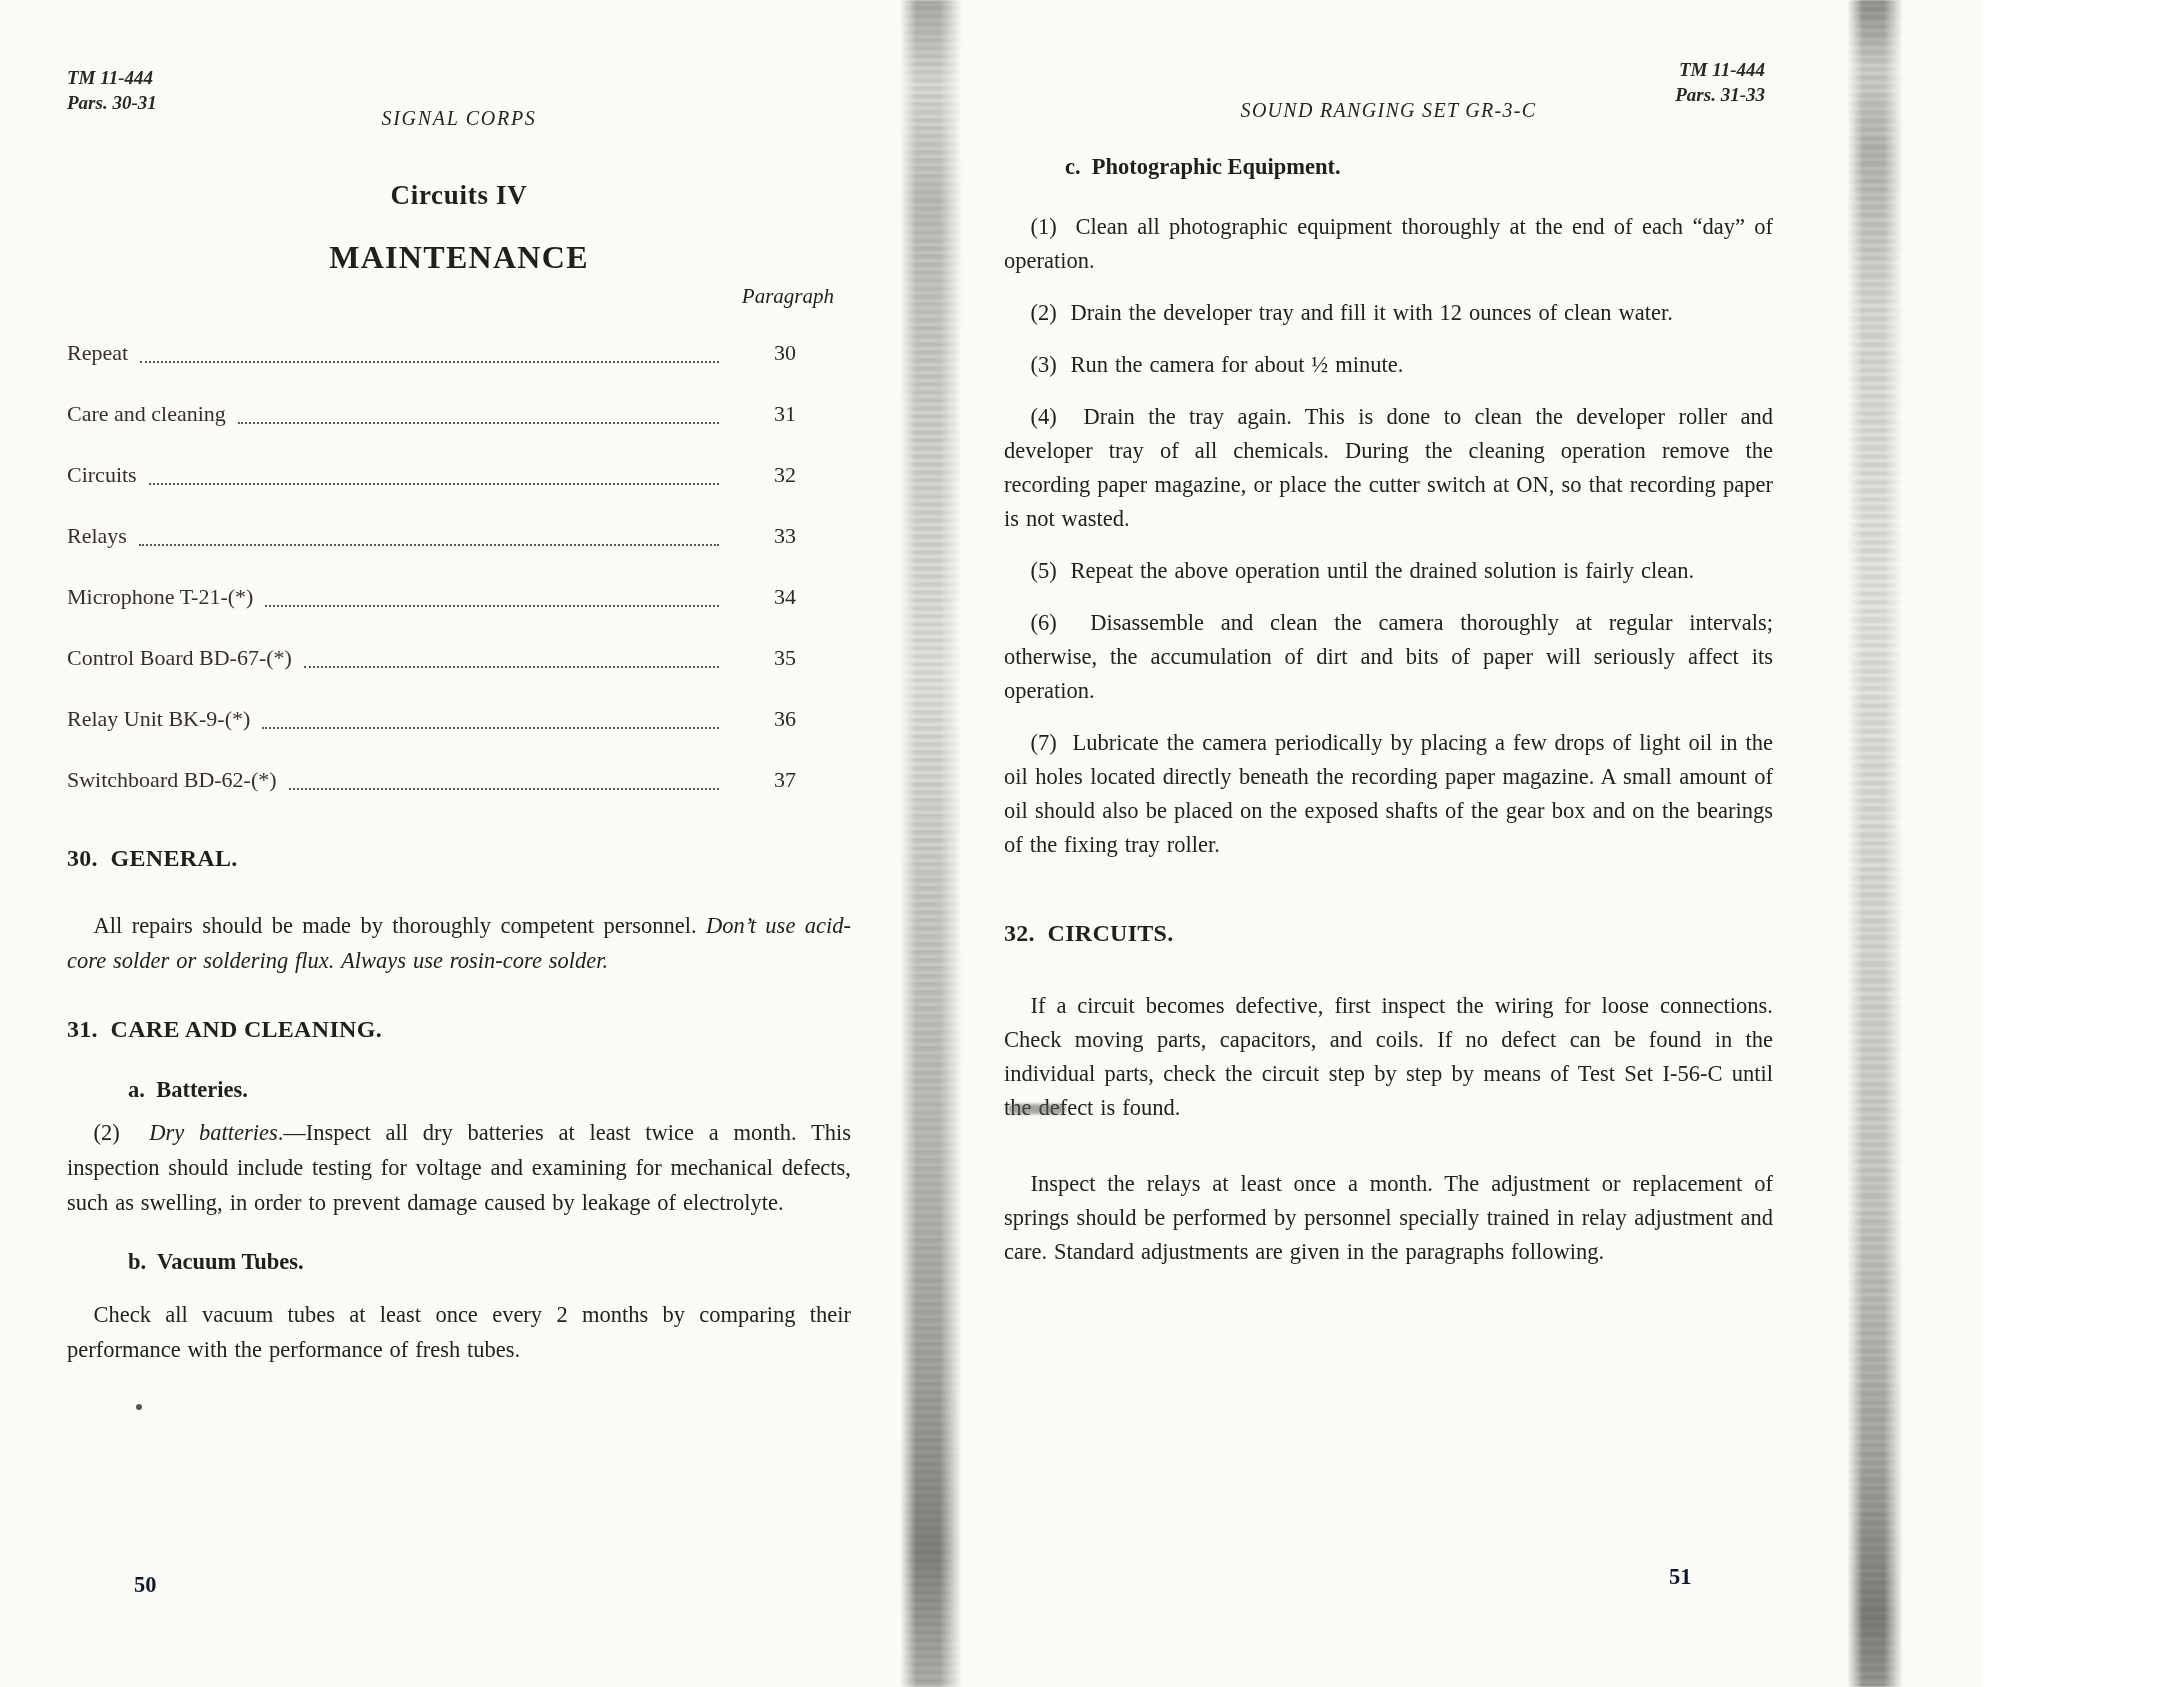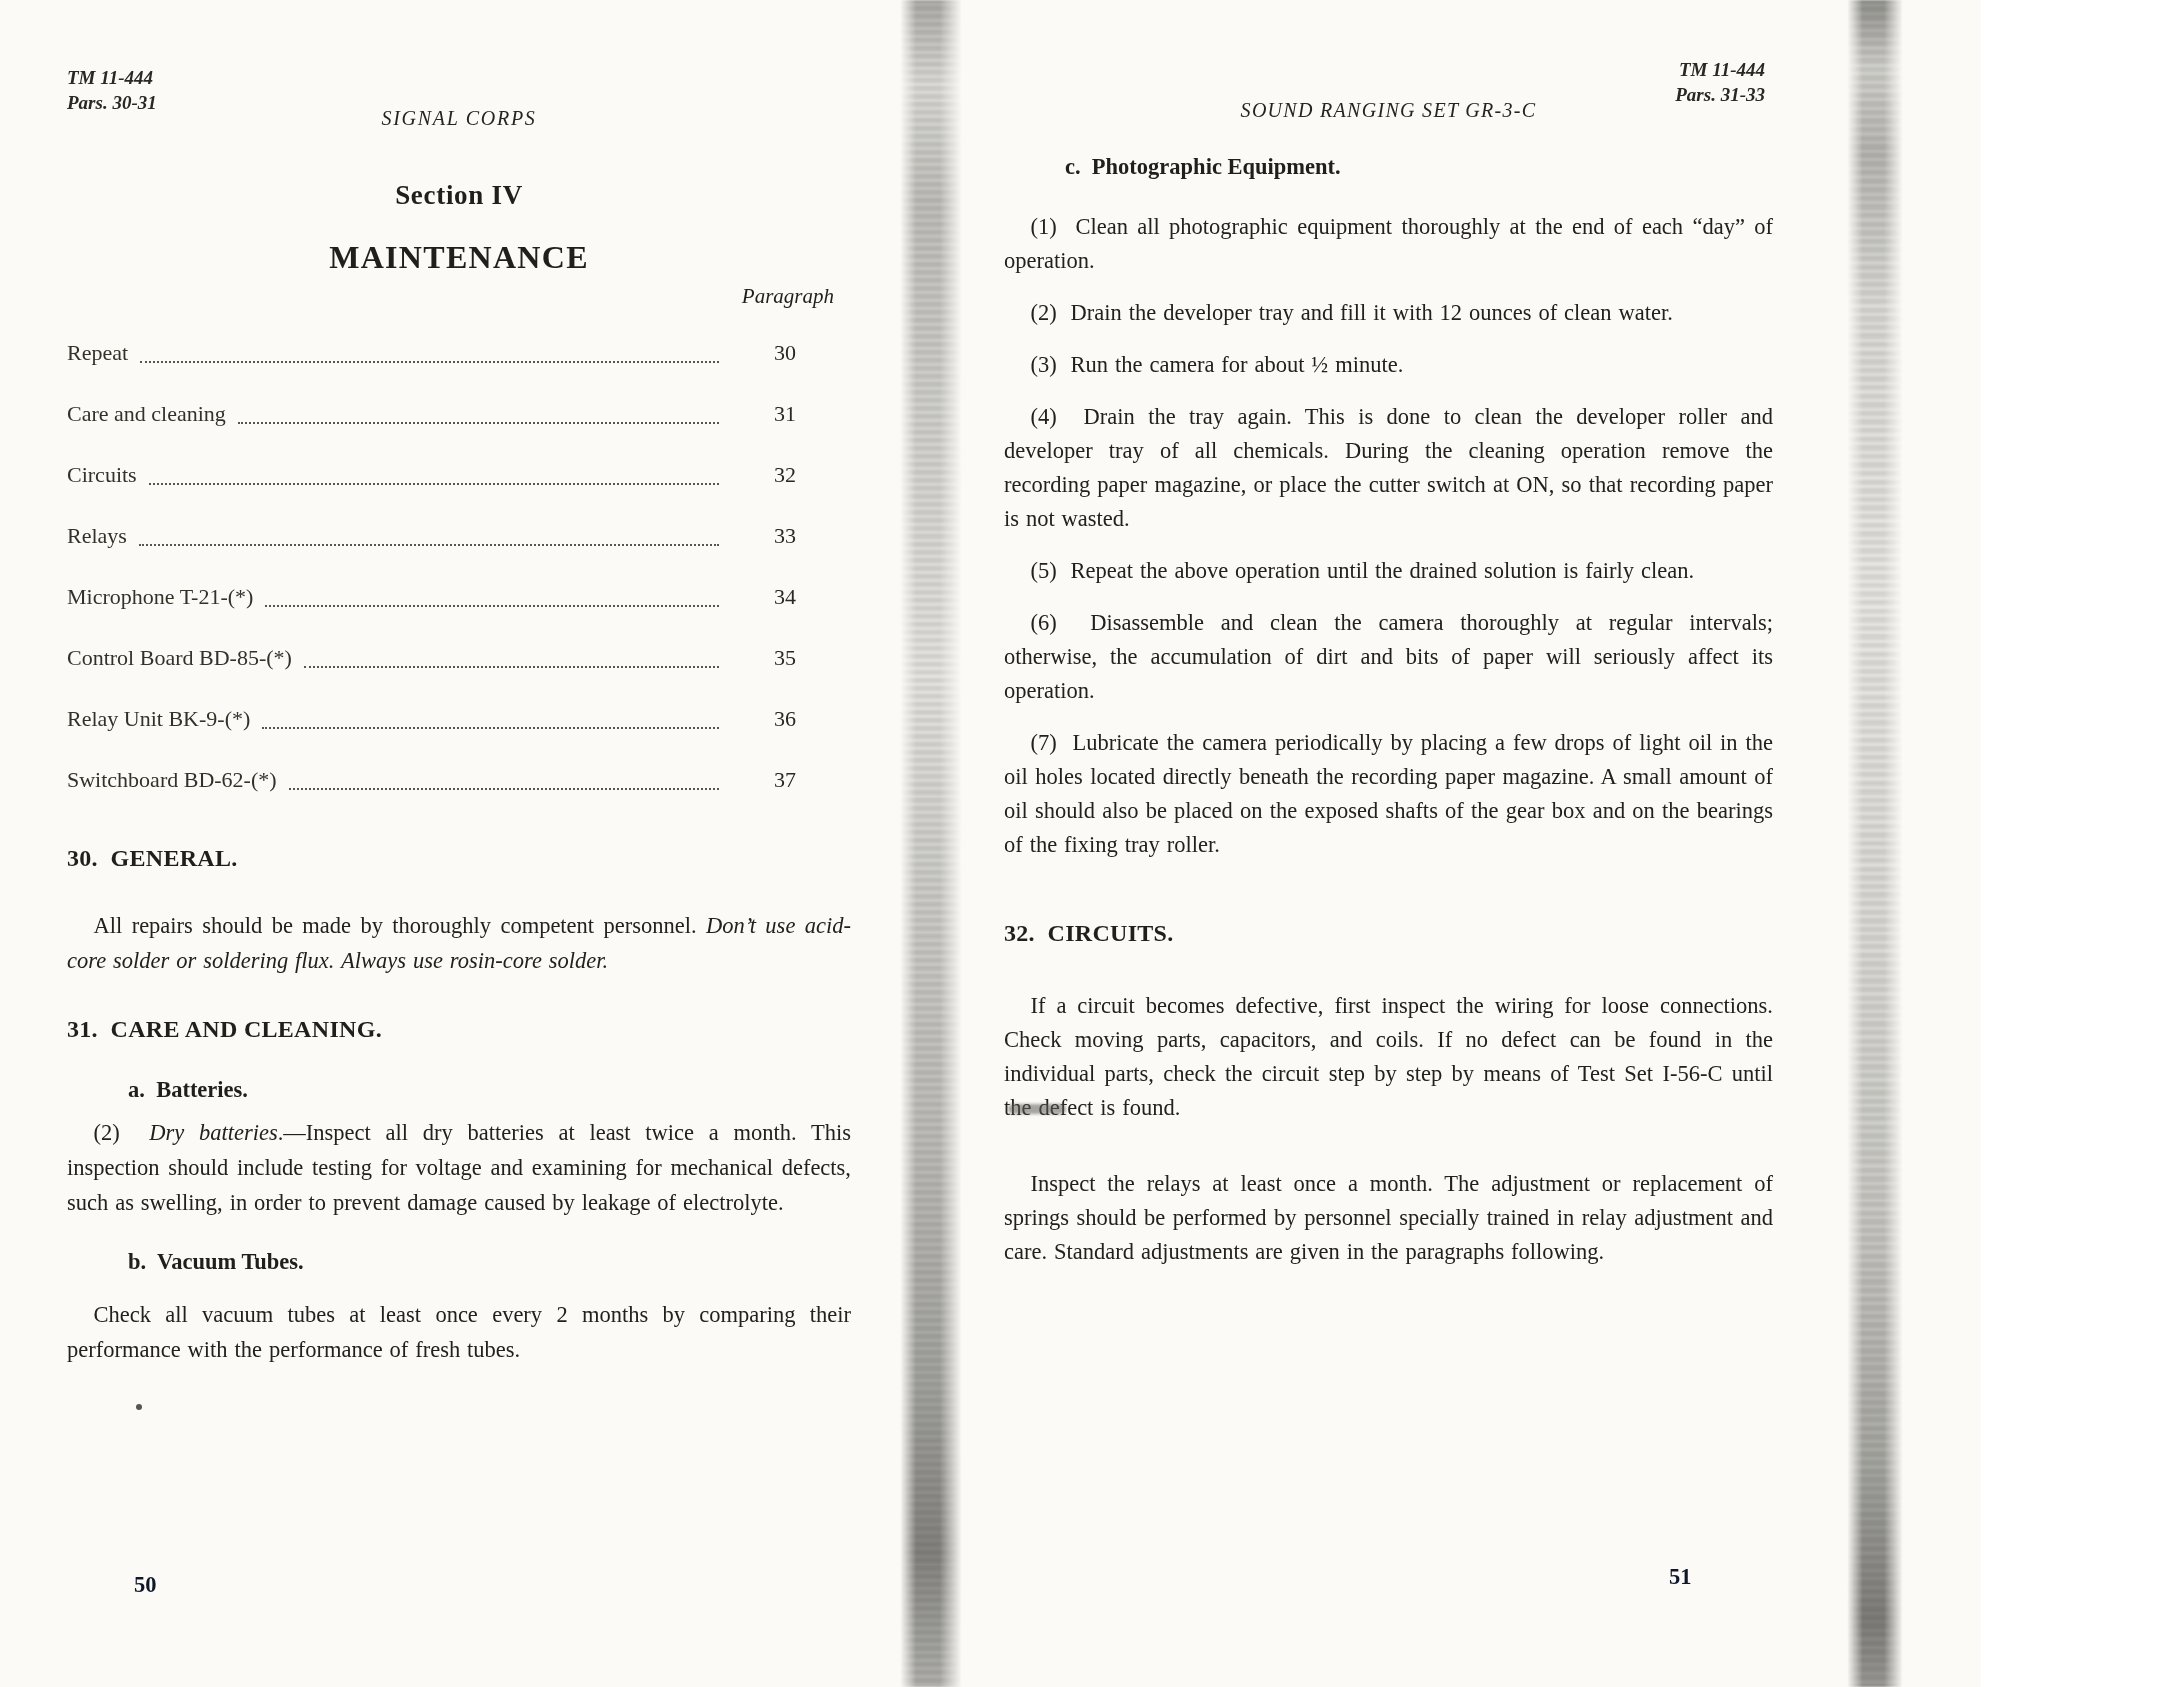--- a/index.html
+++ b/index.html
@@ -111,21 +111,21 @@
 <div class="canvas" style="--paper: #fbfaf7; --ink: #211f1c;">
 
   <div class="page page-left">
     <div class="ref-block ref-left">
       <div>TM 11-444</div>
       <div>Pars. 30-31</div>
     </div>
 
     <div class="running-title">SIGNAL CORPS</div>
 
-    <div class="section-head">Section IV</div>
+    <div class="section-head">Circuits IV</div>
     <div class="chapter-title">MAINTENANCE</div>
     <div class="para-col-head">Paragraph</div>
 
     <div class="toc">
       <div class="toc-row">
         <span class="toc-label">Repeat</span>
         <span class="toc-leader"></span>
         <span class="toc-num">30</span>
       </div>
       <div class="toc-row">
@@ -142,21 +142,21 @@
         <span class="toc-label">Relays</span>
         <span class="toc-leader"></span>
         <span class="toc-num">33</span>
       </div>
       <div class="toc-row">
         <span class="toc-label">Microphone T-21-(*)</span>
         <span class="toc-leader"></span>
         <span class="toc-num">34</span>
       </div>
       <div class="toc-row">
-        <span class="toc-label">Control Board BD-85-(*)</span>
+        <span class="toc-label">Control Board BD-67-(*)</span>
         <span class="toc-leader"></span>
         <span class="toc-num">35</span>
       </div>
       <div class="toc-row">
         <span class="toc-label">Relay Unit BK-9-(*)</span>
         <span class="toc-leader"></span>
         <span class="toc-num">36</span>
       </div>
       <div class="toc-row">
         <span class="toc-label">Switchboard BD-62-(*)</span>

